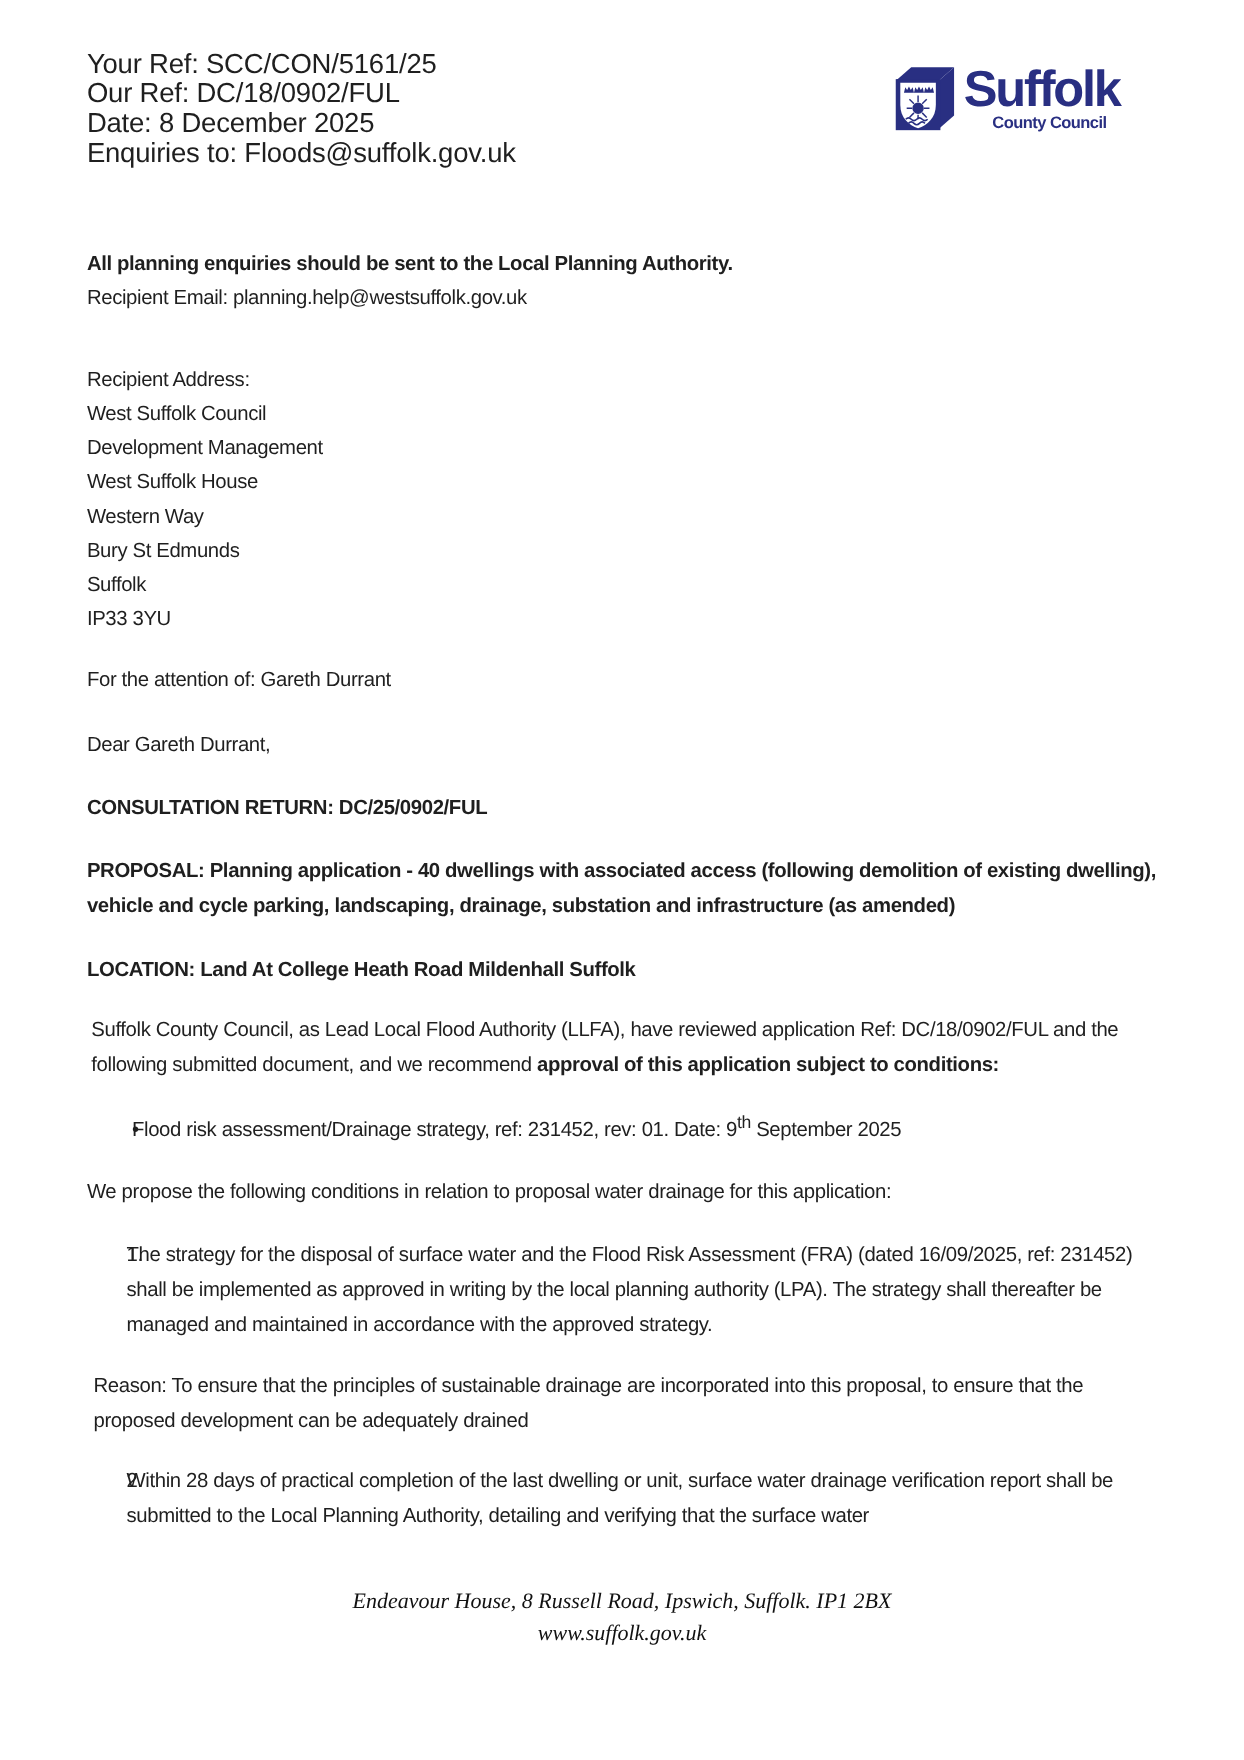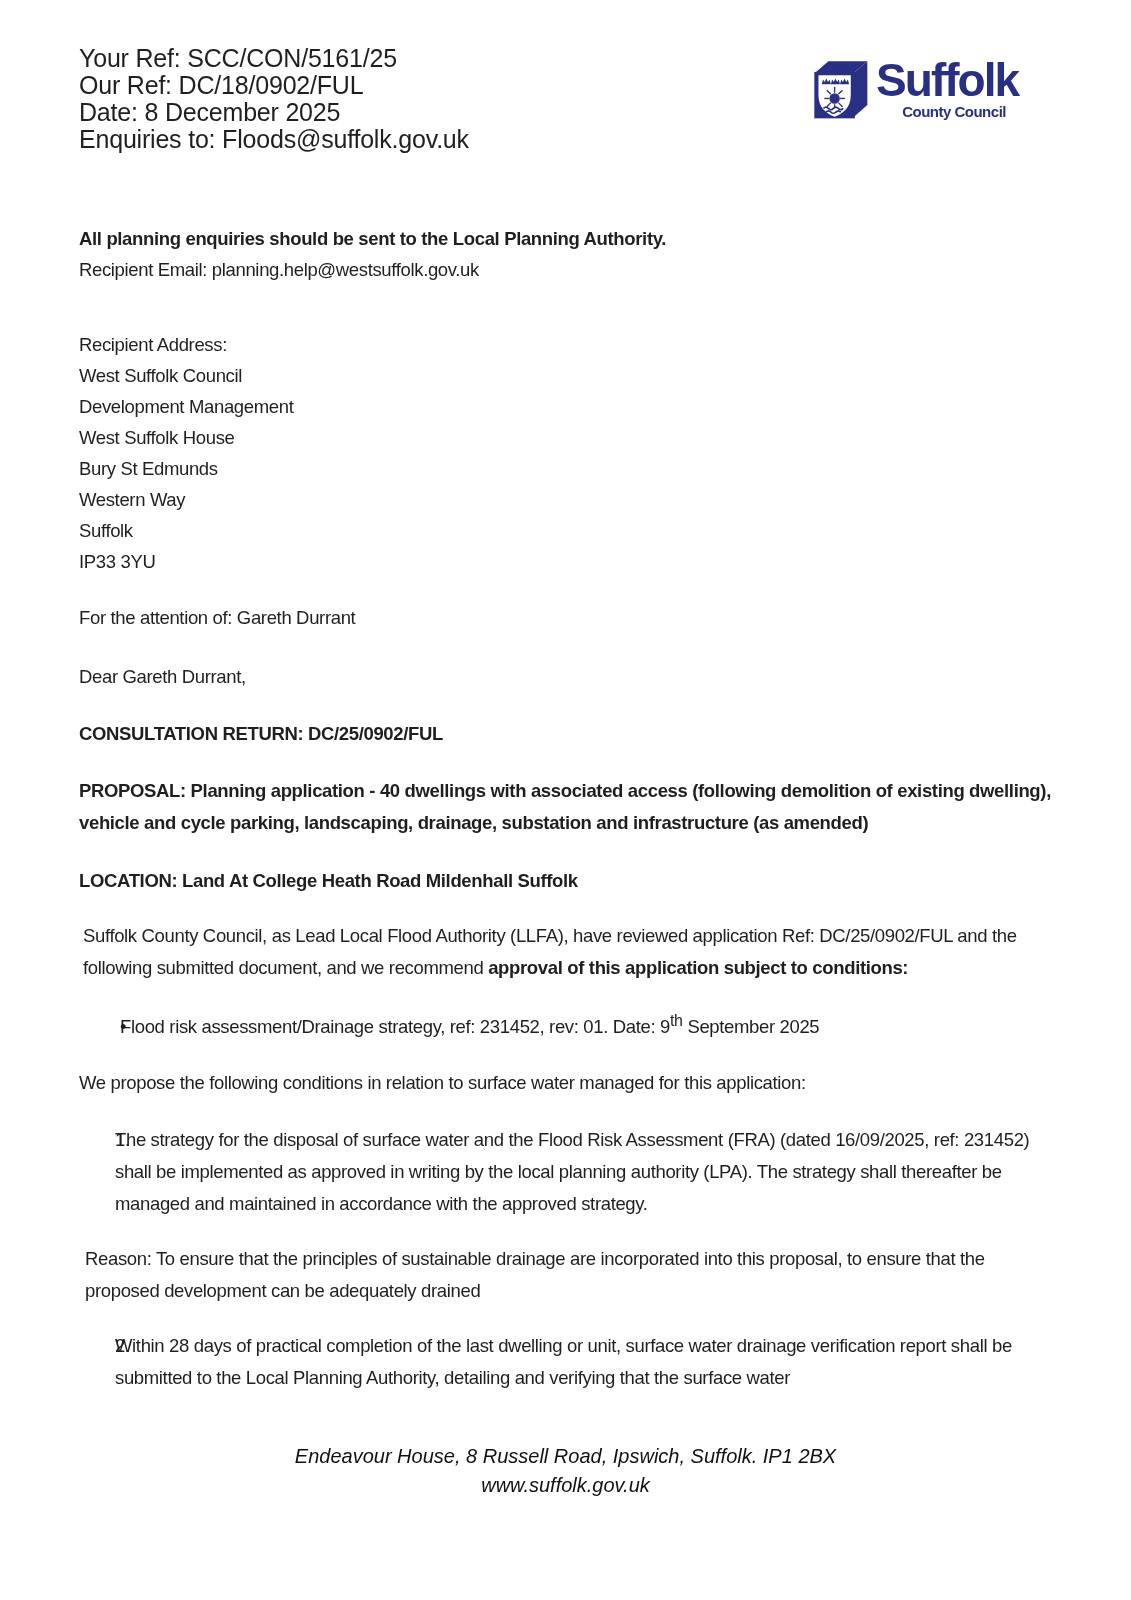--- a/index.html
+++ b/index.html
@@ -66,21 +66,21 @@
   .reason { margin-top: 23px; padding-left: 6px; }
   .cond2 { margin-top: 23px; }
   sup { font-size: 16px; vertical-align: super; line-height: 0; }
   
   .footer {
     position: absolute;
     left: 0;
     right: 0;
     top: 1442px;
     text-align: center;
-    font-family: Liberation Sans, sans-serif;
+    font-family: Liberation Serif, serif;
     font-style: italic;
     font-size: 20px;
     line-height: 29px;
     color: #111111;
   }
 </style>
 </head>
 <body>
 
 <div class="page">
@@ -136,45 +136,45 @@
 
     <div class="body">
       <div class="notice b">All planning enquiries should be sent to the Local Planning Authority.</div>
       <div>Recipient Email: planning.help@westsuffolk.gov.uk</div>
 
       <div class="addr-block">
         <div>Recipient Address:</div>
         <div>West Suffolk Council</div>
         <div>Development Management</div>
         <div>West Suffolk House</div>
+        <div>Western Way</div>
         <div>Bury St Edmunds</div>
-        <div>Western Way</div>
         <div>Suffolk</div>
         <div>IP33 3YU</div>
       </div>
 
       <div class="attention">For the attention of: Gareth Durrant</div>
 
       <div class="salutation">Dear Gareth Durrant,</div>
 
 
       <div class="heading">CONSULTATION RETURN: DC/25/0902/FUL</div>
 
       <div class="heading tight">PROPOSAL: Planning application - 40 dwellings with associated access (following demolition of existing dwelling), vehicle and cycle parking, landscaping, drainage, substation and infrastructure (as amended)</div>
 
       <div class="heading">LOCATION: Land At College Heath Road Mildenhall Suffolk</div>
 
-      <div class="review tight"><span>Suffolk County Council, as Lead Local Flood Authority (LLFA), have reviewed application Ref: DC/25/0902/FUL and the following submitted document, and we recommend </span><span class="b">approval of this application subject to conditions:</span></div>
+      <div class="review tight"><span>Suffolk County Council, as Lead Local Flood Authority (LLFA), have reviewed application Ref: DC/18/0902/FUL and the following submitted document, and we recommend </span><span class="b">approval of this application subject to conditions:</span></div>
 
       <div class="bullet-row">
         <span class="bullet-dot">•</span>
         <span class="list-text"><span>Flood risk assessment/Drainage strategy, ref: 231452, rev: 01. Date: 9</span><sup>th</sup><span> September 2025</span></span>
       </div>
 
-      <div class="para">We propose the following conditions in relation to surface water managed for this application:</div>
+      <div class="para">We propose the following conditions in relation to proposal water drainage for this application:</div>
 
       <div class="list-row tight">
         <span class="list-num">1.</span>
         <span class="list-text">The strategy for the disposal of surface water and the Flood Risk Assessment (FRA) (dated 16/09/2025, ref: 231452) shall be implemented as approved in writing by the local planning authority (LPA). The strategy shall thereafter be managed and maintained in accordance with the approved strategy.</span>
       </div>
 
       <div class="reason tight">Reason: To ensure that the principles of sustainable drainage are incorporated into this proposal, to ensure that the proposed development can be adequately drained</div>
 
       <div class="list-row cond2 tight">
         <span class="list-num">2.</span>

